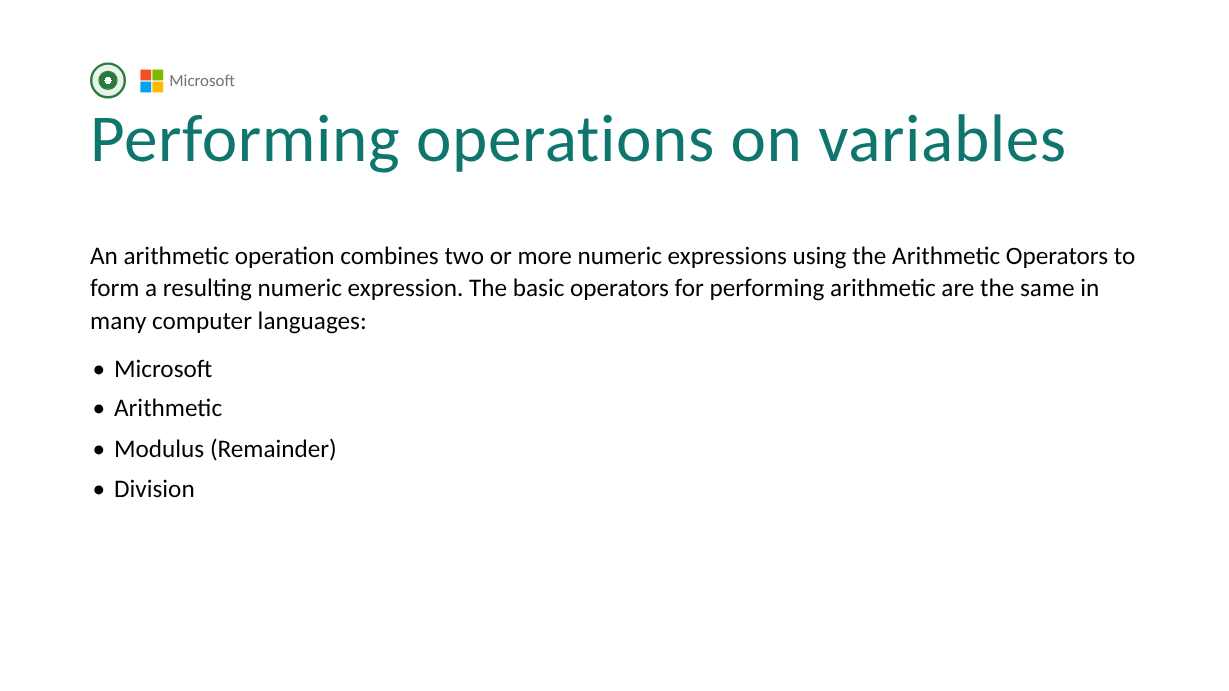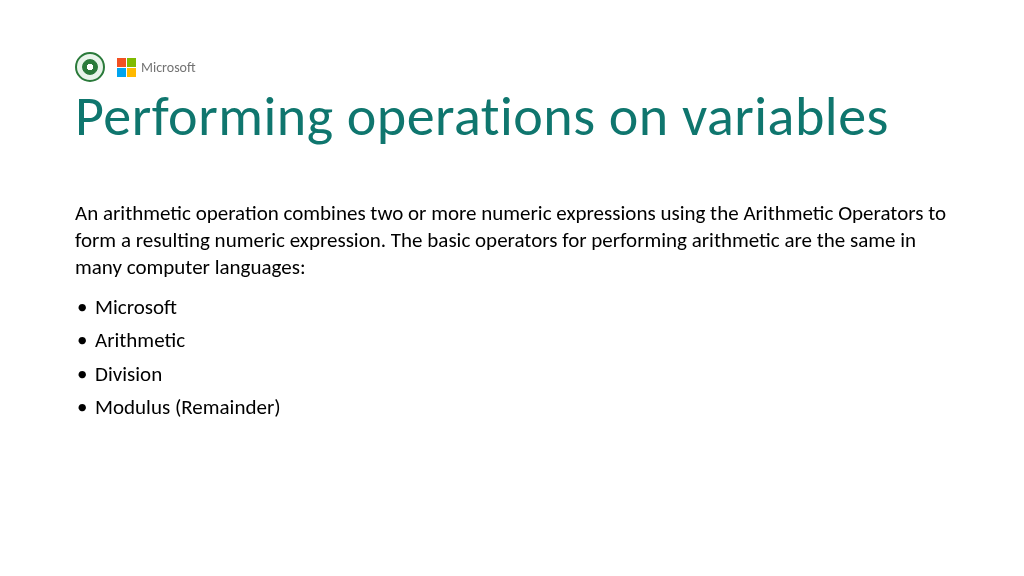--- a/index.html
+++ b/index.html
@@ -116,16 +116,16 @@
   </div>
 </div>
 
 <h1 class="slide-title">Performing operations on variables</h1>
 
 <div class="body-content">
   <p class="intro-text">An arithmetic operation combines two or more numeric expressions using the Arithmetic Operators to form a resulting numeric expression. The basic operators for performing arithmetic are the same in many computer languages:</p>
   <ul class="bullet-list">
     <li>Microsoft</li>
     <li>Arithmetic</li>
+    <li>Modulus (Remainder)</li>
     <li>Division</li>
-    <li>Modulus (Remainder)</li>
   </ul>
 </div>
 
 </body></html>

